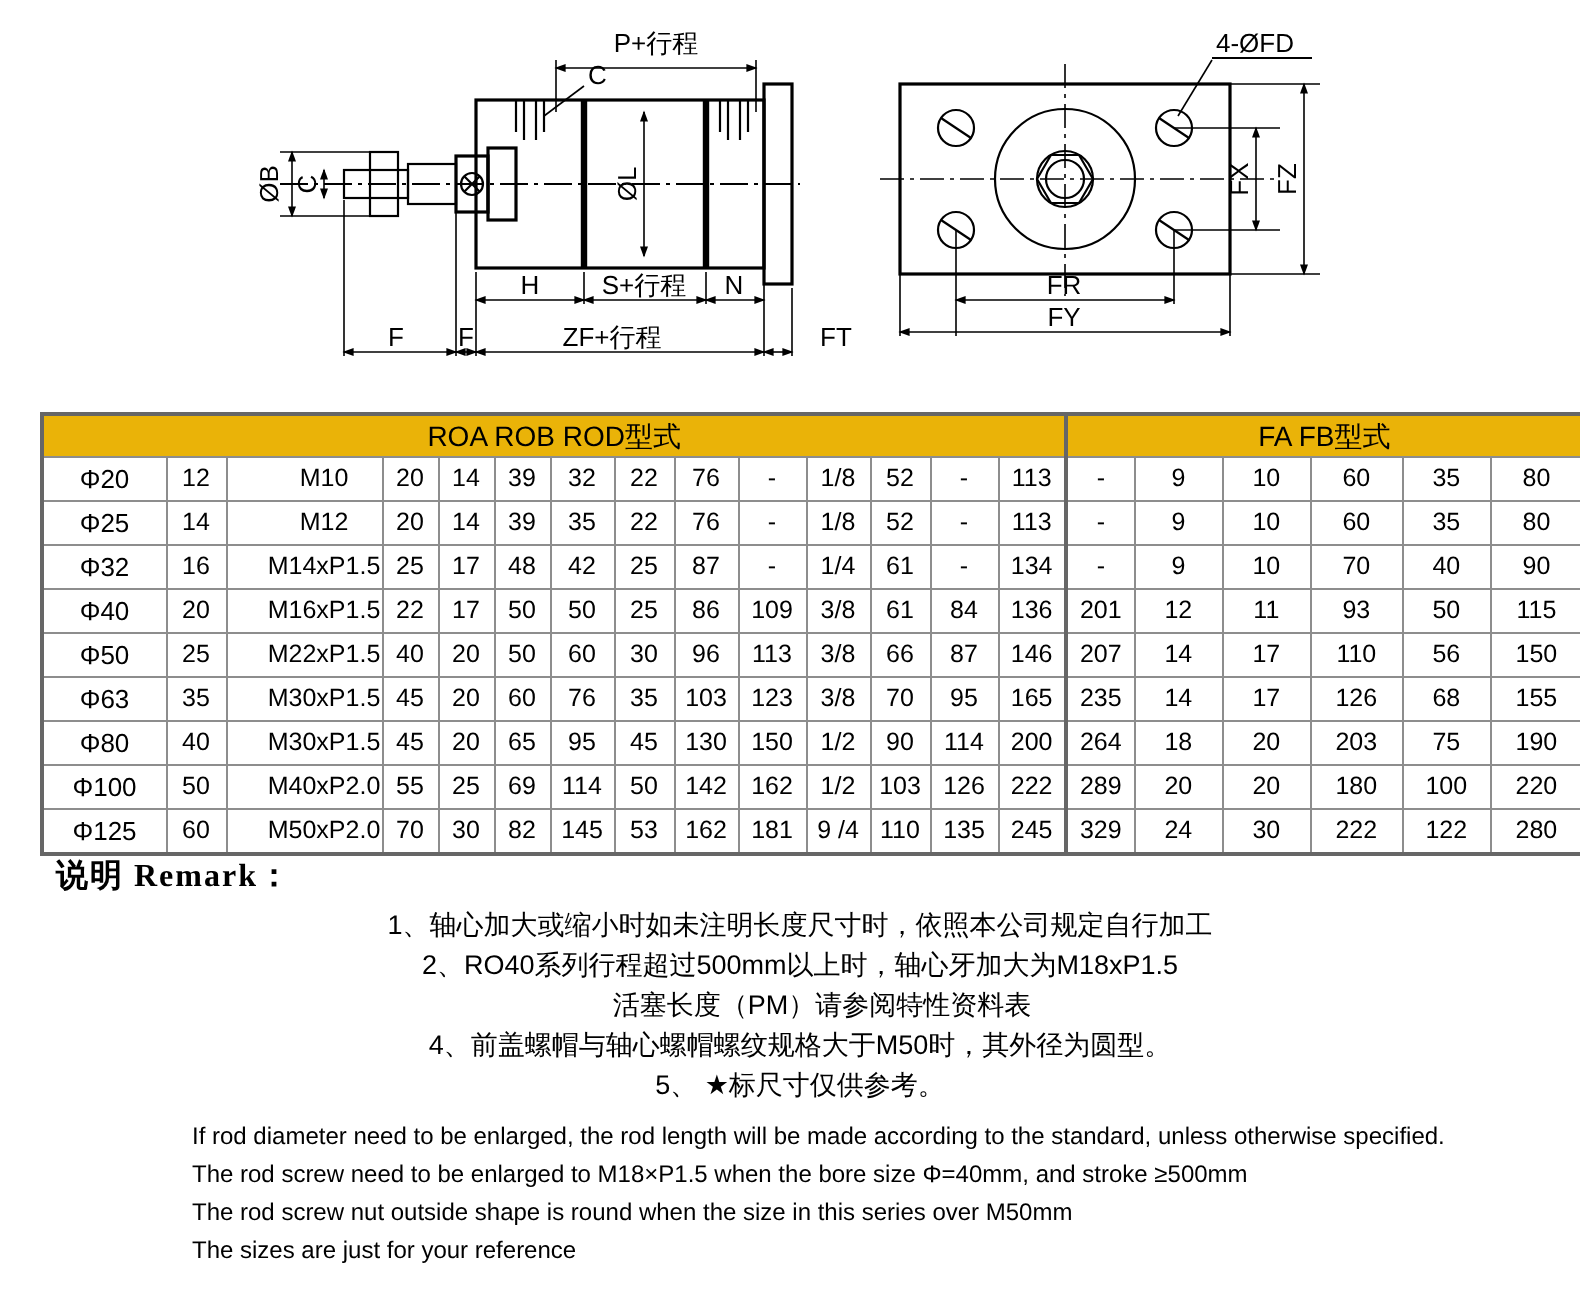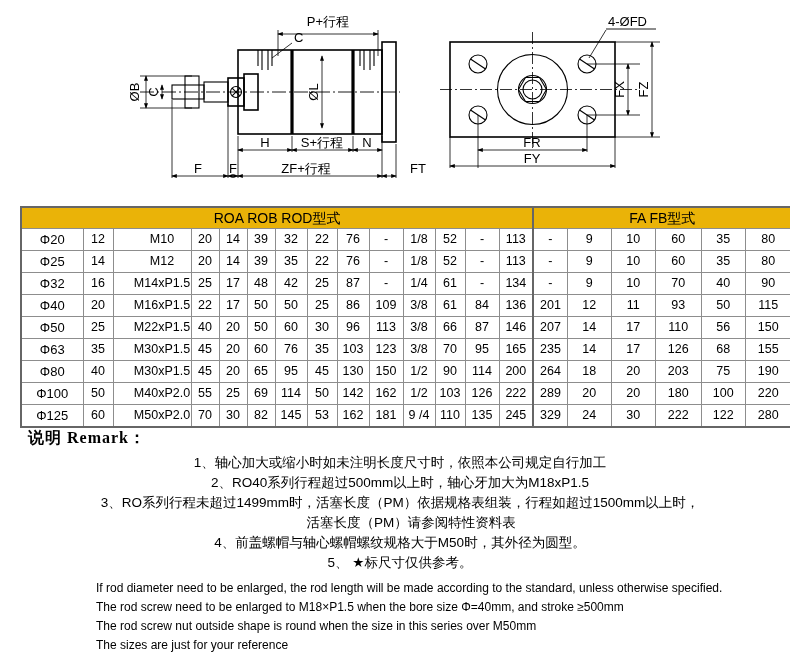--- a/index.html
+++ b/index.html
@@ -505,21 +505,21 @@
         </tr>
       </tbody>
   </table>
 </div>
 
 <div id="remark-block">
   <div id="remark-title">说明 Remark：</div>
   <ol class="cn-notes" id="cn-notes">
       <li><span>1、轴心加大或缩小时如未注明长度尺寸时，依照本公司规定自行加工</span></li>
       <li><span>2、RO40系列行程超过500mm以上时，轴心牙加大为M18xP1.5</span></li>
-      <li><span>3、RO系列行程未超过1499mm时，活塞长度（PM）依据规格表组装，行程如超过1500mm以上时，</span><span class="cont">活塞长度（PM）请参阅特性资料表</span></li>
+      <li><span class="cont">活塞长度（PM）请参阅特性资料表</span></li>
       <li><span>4、前盖螺帽与轴心螺帽螺纹规格大于M50时，其外径为圆型。</span></li>
       <li><span>5、 ★标尺寸仅供参考。</span></li>
     </ol>
   <ul class="en-notes" id="en-notes">
       <li>If rod diameter need to be enlarged, the rod length will be made according to the standard, unless otherwise specified.</li>
       <li>The rod screw need to be enlarged to M18×P1.5 when the bore size Φ=40mm, and stroke ≥500mm</li>
       <li>The rod screw nut outside shape is round when the size in this series over M50mm</li>
       <li>The sizes are just for your reference</li>
     </ul>
 </div>

